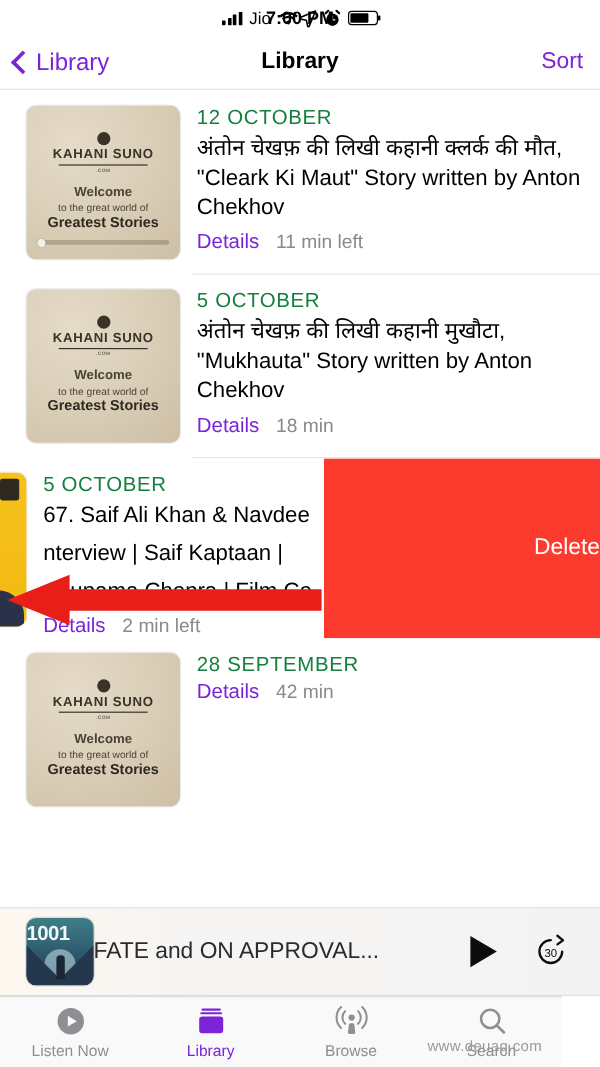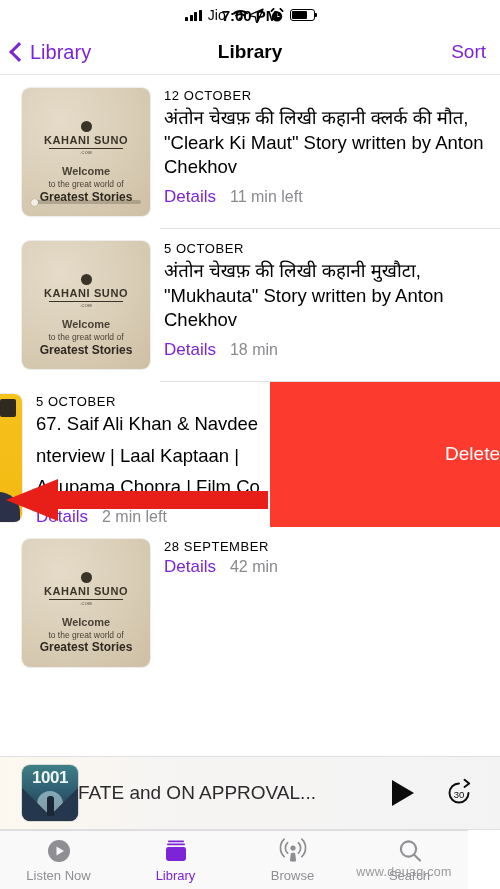--- a/index.html
+++ b/index.html
@@ -141,21 +141,20 @@
     flex: 0 0 128px;
     border-radius: 8px;
     position: relative;
     overflow: hidden;
     background:
       radial-gradient(circle at 30% 25%, #e5dbc8 0%, #d9cdb6 55%, #cdbfa4 100%);
     box-shadow: 0 0 0 1px rgba(0,0,0,.07);
     display: flex;
     flex-direction: column;
     align-items: center;
-    justify-content: center;
   }
   .art-logo {
     margin-top: 22px;
     text-align: center;
     color: #3a3328;
   }
   .art-logo .mark {
     width: 11px; height: 11px;
     border-radius: 50%;
     background: #3a3328;
@@ -197,22 +196,22 @@
     box-shadow: 0 0 1px rgba(0,0,0,.4);
     display: block;
   }
 
   .ep-body {
     flex: 1;
     padding-left: 14px;
     min-width: 0;
   }
   .ep-date {
-    font-size: 13px;
-    color: #000000;
+    font-size: 17px;
+    color: #15803d;
     letter-spacing: .55px;
     margin-bottom: 3px;
   }
   .ep-title {
     font-size: 18.5px;
     line-height: 1.33;
     color: #000;
     margin-bottom: 7px;
   }
   .ep-meta {
@@ -351,21 +350,20 @@
     position: absolute;
     left: 50%; bottom: 5px;
     margin-left: -3.5px;
     width: 7px; height: 20px;
     background: #1b2636;
     border-radius: 3px 3px 0 0;
   }
   .mp-art .num {
     position: absolute;
     top: 3px; left: 0; right: 0;
-    text-align: center;
     font-size: 17px;
     font-weight: 700;
     color: #eef6f8;
     letter-spacing: -.5px;
   }
   .mp-title {
     flex: 1;
     font-size: 19px;
     color: #2b2b2e;
     white-space: nowrap;
@@ -528,21 +526,21 @@
 
   <div class="swiped-wrap">
     <div class="swiped-row">
       <div class="art-clipped">
         <div class="fc-badge"></div>
         <div class="fc-person"></div>
       </div>
       <div class="swiped-body">
         <div class="ep-date">5 OCTOBER</div>
         <div class="swiped-title">67. Saif Ali Khan &amp; Navdee</div>
-        <div class="swiped-title">nterview | Laal Kaptaan |</div>
+        <div class="swiped-title">nterview | Saif Kaptaan |</div>
         <div class="swiped-title">Anupama Chopra | Film Co</div>
         <div class="ep-meta">
           <span class="ep-details">Details</span>
           <span class="ep-dur">2 min left</span>
         </div>
       </div>
     </div>
     <div class="delete-panel">
       <span class="delete-label">Delete</span>
     </div>

